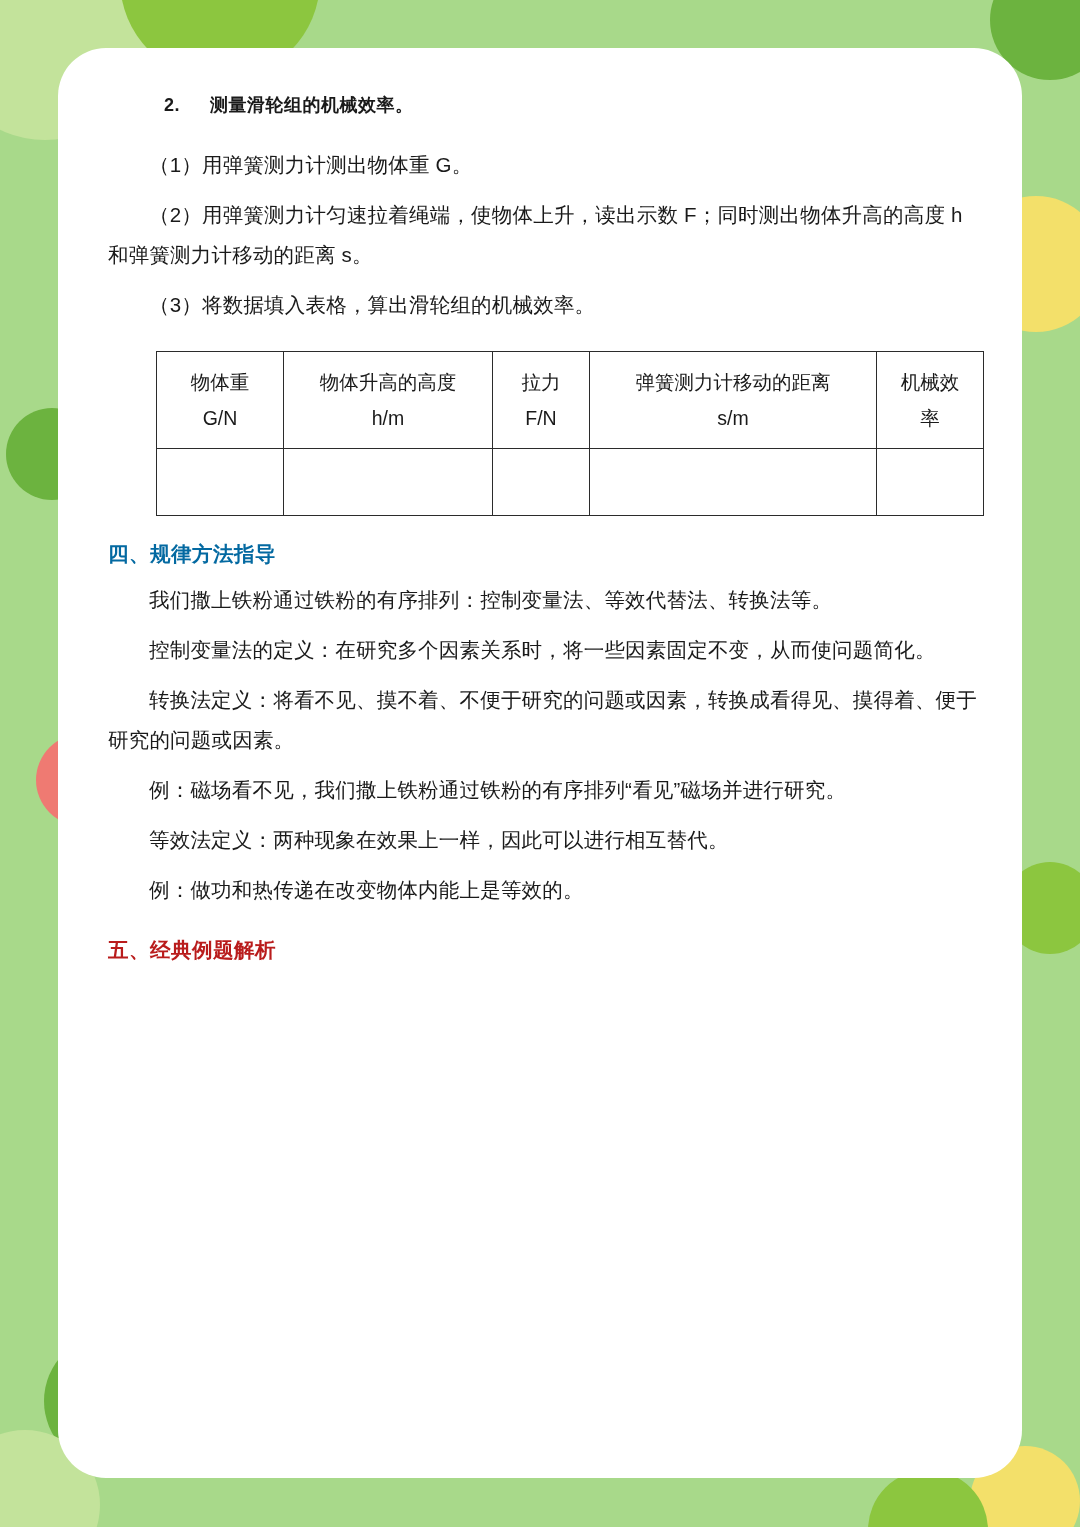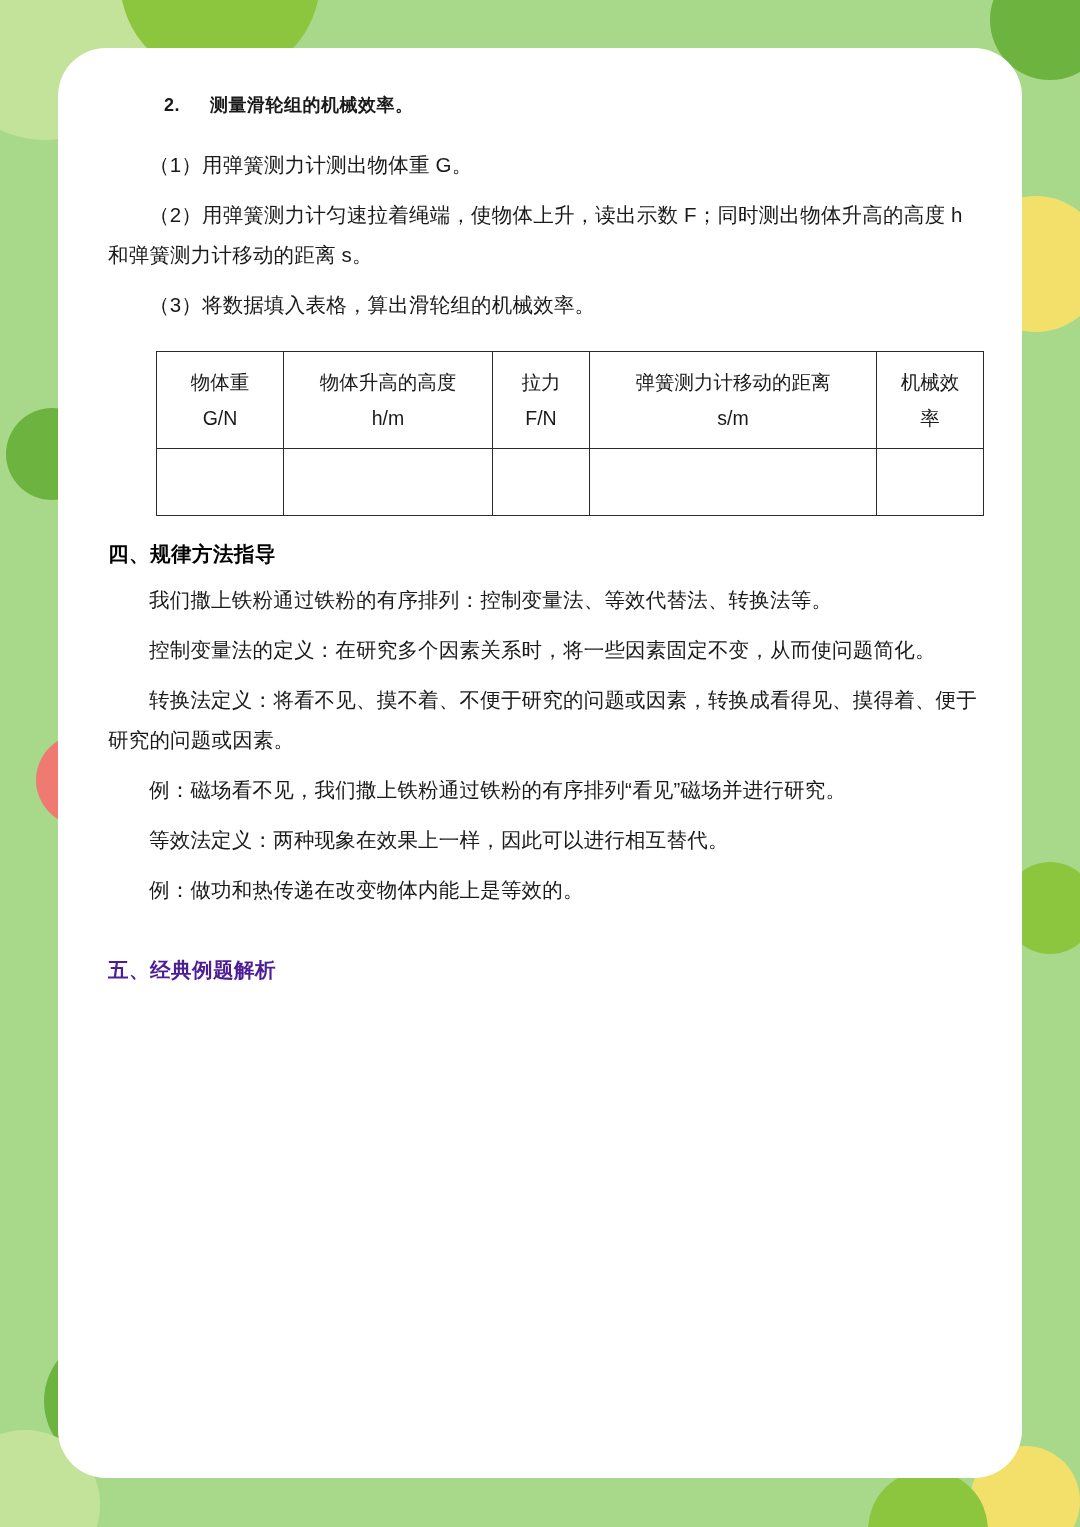--- a/index.html
+++ b/index.html
@@ -62,27 +62,27 @@
     font-size: 20.5px;
     line-height: 1.95;
     margin: 0 0 10px 0;
     text-indent: 2em;
     letter-spacing: 0.2px;
   }
 
   .section-title {
     font-size: 20.5px;
     font-weight: bold;
-    color: #000000;
+    color: #0369a1;
     margin: 24px 0 12px 0;
     letter-spacing: 0.5px;
   }
   .section-title.last {
-    color: #4c1d95;
-    margin-top: 46px;
+    color: #b91c1c;
+    margin-top: 26px;
   }
 
   
   table.data-table {
     border-collapse: collapse;
     margin: 26px 0 18px 48px;
     width: 782px;
     table-layout: fixed;
     border-radius: 12px;
   }

